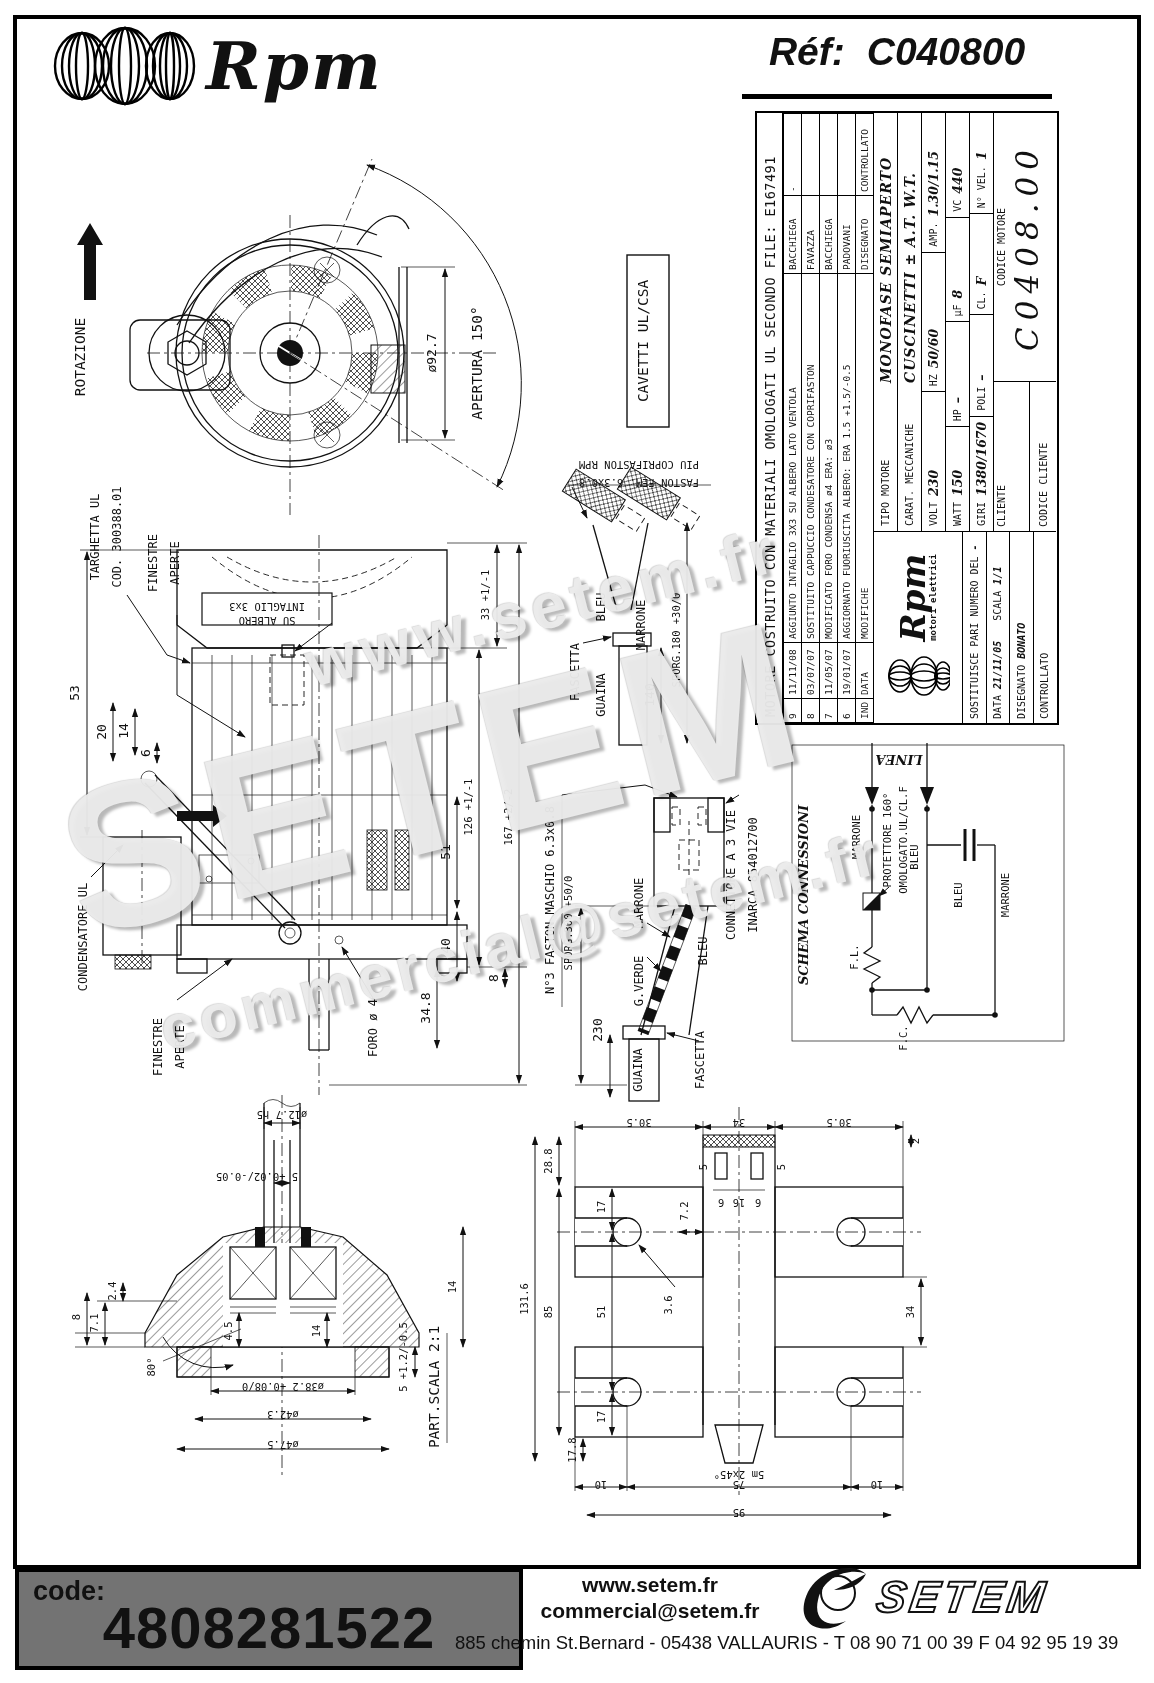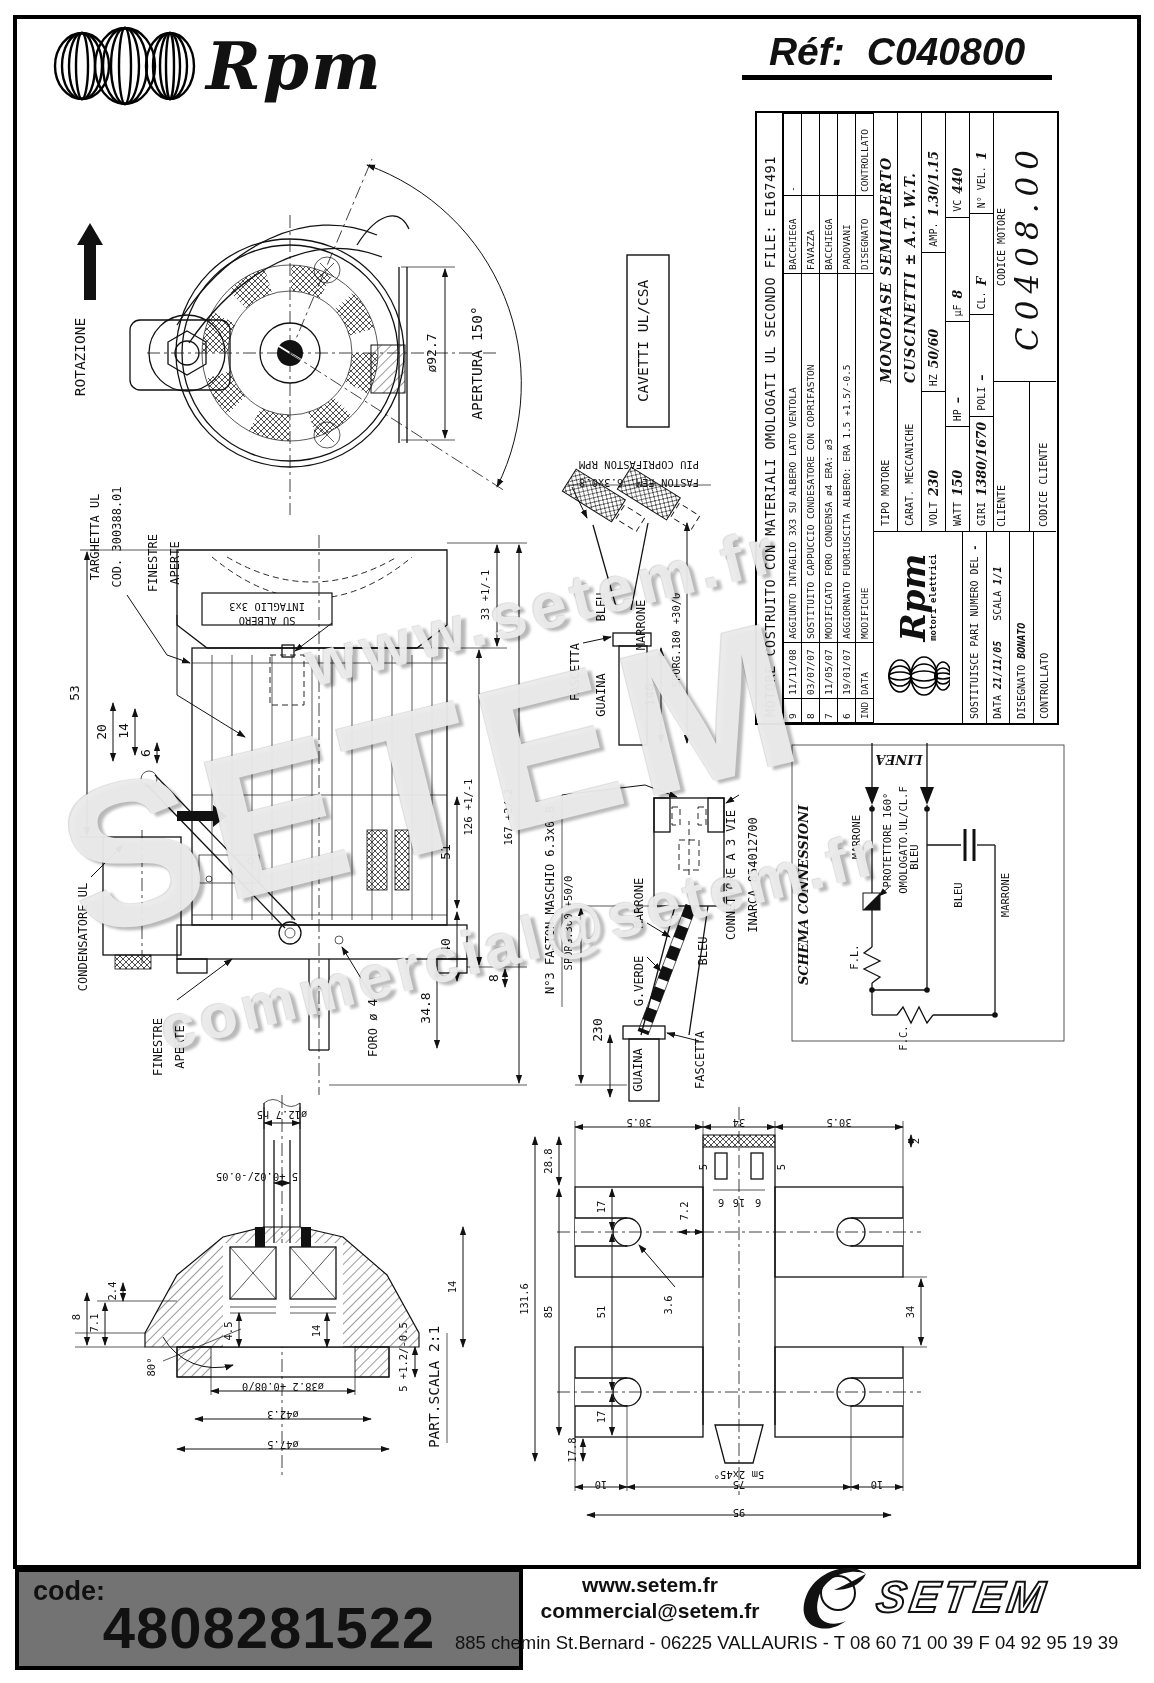--- a/index.html
+++ b/index.html
@@ -1,21 +1,21 @@
 <!DOCTYPE html>
 <html><head>
 <meta charset="utf-8">
 <style>
   html,body{margin:0;padding:0;background:#e8e8e8;}
   .sheet{position:relative;width:1154px;height:1683px;background:#fff;font-family:"Liberation Sans",sans-serif;color:#111;overflow:hidden;}
   .frame{position:absolute;left:13px;top:15px;width:1120px;height:1546px;border:4px solid #000;z-index:1;}
   
   .brandlogo{position:absolute;left:46px;top:24px;z-index:3;display:flex;align-items:center;gap:10px;}
   .rpm-script{font-family:"DejaVu Serif",serif;font-style:italic;font-weight:bold;font-size:66px;line-height:1;letter-spacing:2px;}
-  .refbox{position:absolute;left:742px;top:30px;width:310px;z-index:3;border-bottom:5px solid #000;padding-bottom:1px;
+  .refbox{position:absolute;left:742px;top:30px;width:310px;z-index:3;border-bottom:5px solid #000;padding-bottom:20px;
           font-style:italic;font-weight:bold;font-size:39px;display:flex;justify-content:center;gap:22px;}
   
   svg.dwg{position:absolute;left:27px;top:95px;z-index:2;}
   text.d{font-family:"DejaVu Sans Mono",monospace;font-size:13px;fill:#111;}
   text.s{font-size:10.5px;} text.m{font-size:12px;} text.b{font-size:14.5px;}
   text.it{font-family:"DejaVu Serif",serif;font-style:italic;font-weight:bold;}
   
   .tb{position:absolute;left:755px;top:725px;width:610px;height:300px;transform-origin:0 0;transform:rotate(-90deg);
       z-index:3;background:#fff;border:2px solid #000;font-family:"DejaVu Sans Mono",monospace;font-size:10px;}
   .tb *{box-sizing:border-box;}
@@ -660,21 +660,21 @@
   <div class="wm wm3">commercial@setem.fr</div>
 
   <div class="codebox">
     <div class="cl2">code:</div>
     <div class="cv">4808281522</div>
   </div>
   <div class="fmid">
     <div>www.setem.fr</div>
     <div>commercial@setem.fr</div>
   </div>
-  <div class="faddr">885 chemin St.Bernard  -  06225 VALLAURIS  -  T 08 60 71 00 39   F 04 92 95 19 39</div>
+  <div class="faddr">885 chemin St.Bernard  -  05438 VALLAURIS  -  T 08 90 71 00 39   F 04 92 95 19 39</div>
   <div class="setemlogo">
     <svg width="330" height="72" viewBox="0 0 330 72">
       <g>
         <circle cx="48" cy="33" r="17" fill="#fff" stroke="#111" stroke-width="2"></circle>
         <path d="M14,44 C20,10 62,0 76,14 C62,8 34,14 28,40 C23,62 40,68 56,61 C36,76 10,68 14,44 Z" fill="#111"></path>
         <path d="M76,14 C70,26 58,30 44,30 C58,24 68,18 76,14 Z" fill="#111"></path>
       </g>
       <text x="92" y="52" font-family="Liberation Sans, sans-serif" font-style="italic" font-weight="bold" font-size="44" letter-spacing="4" fill="#fff" stroke="#111" stroke-width="2" transform="skewX(-8)">SETEM</text>
     </svg>
   </div>

